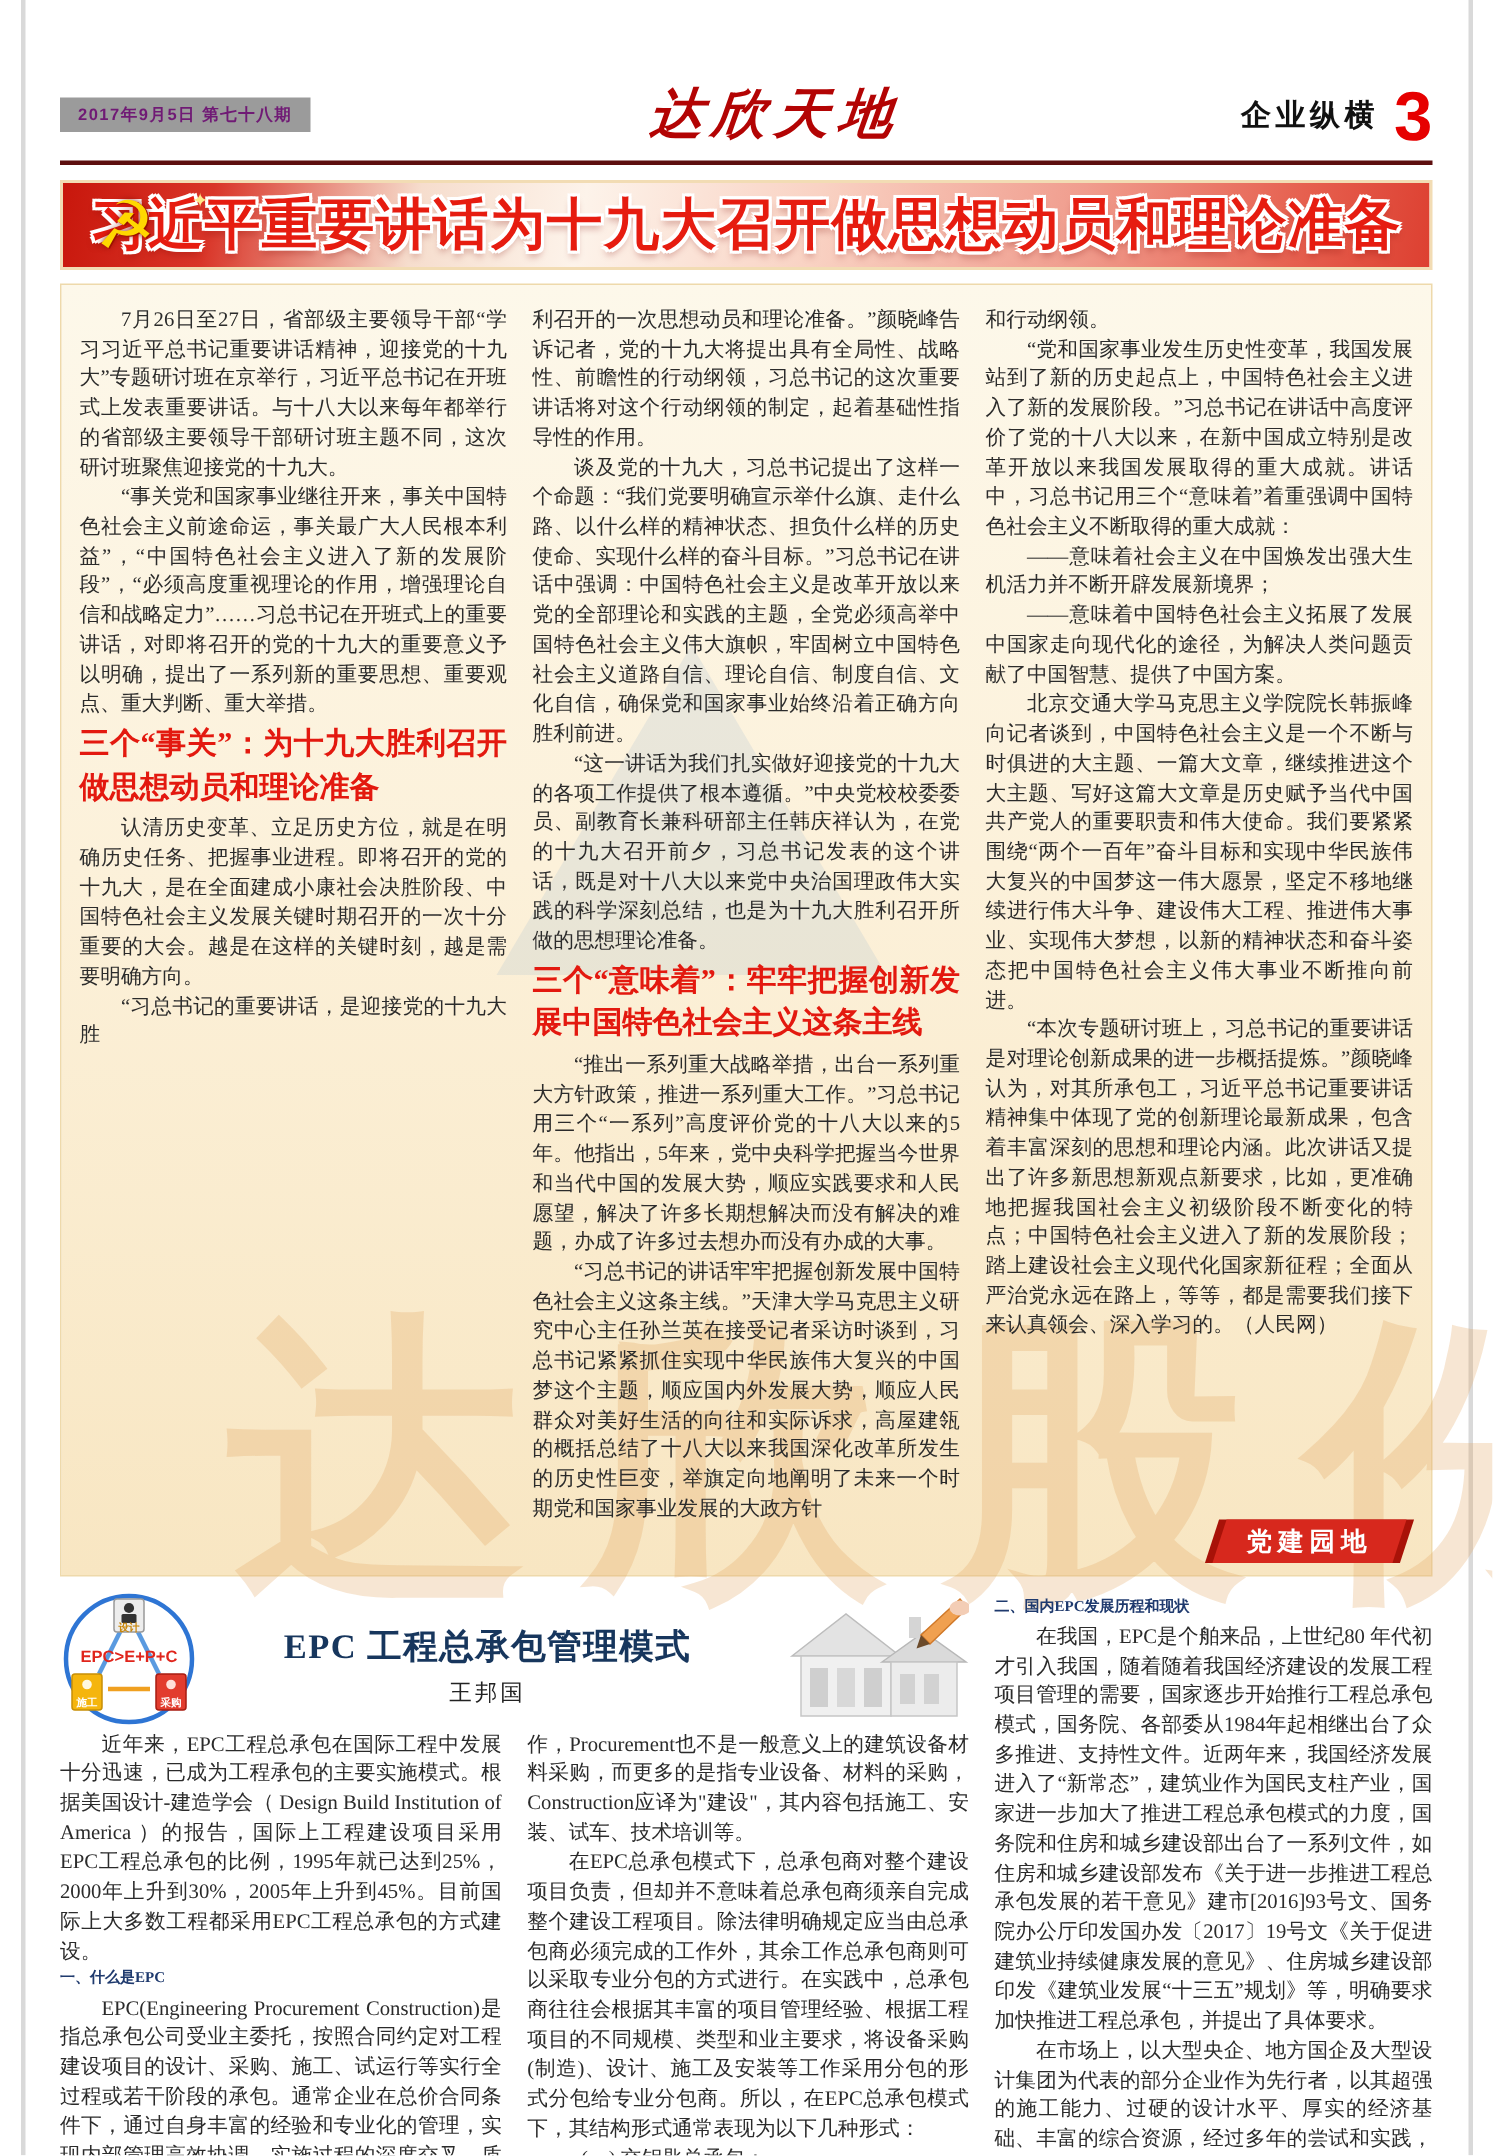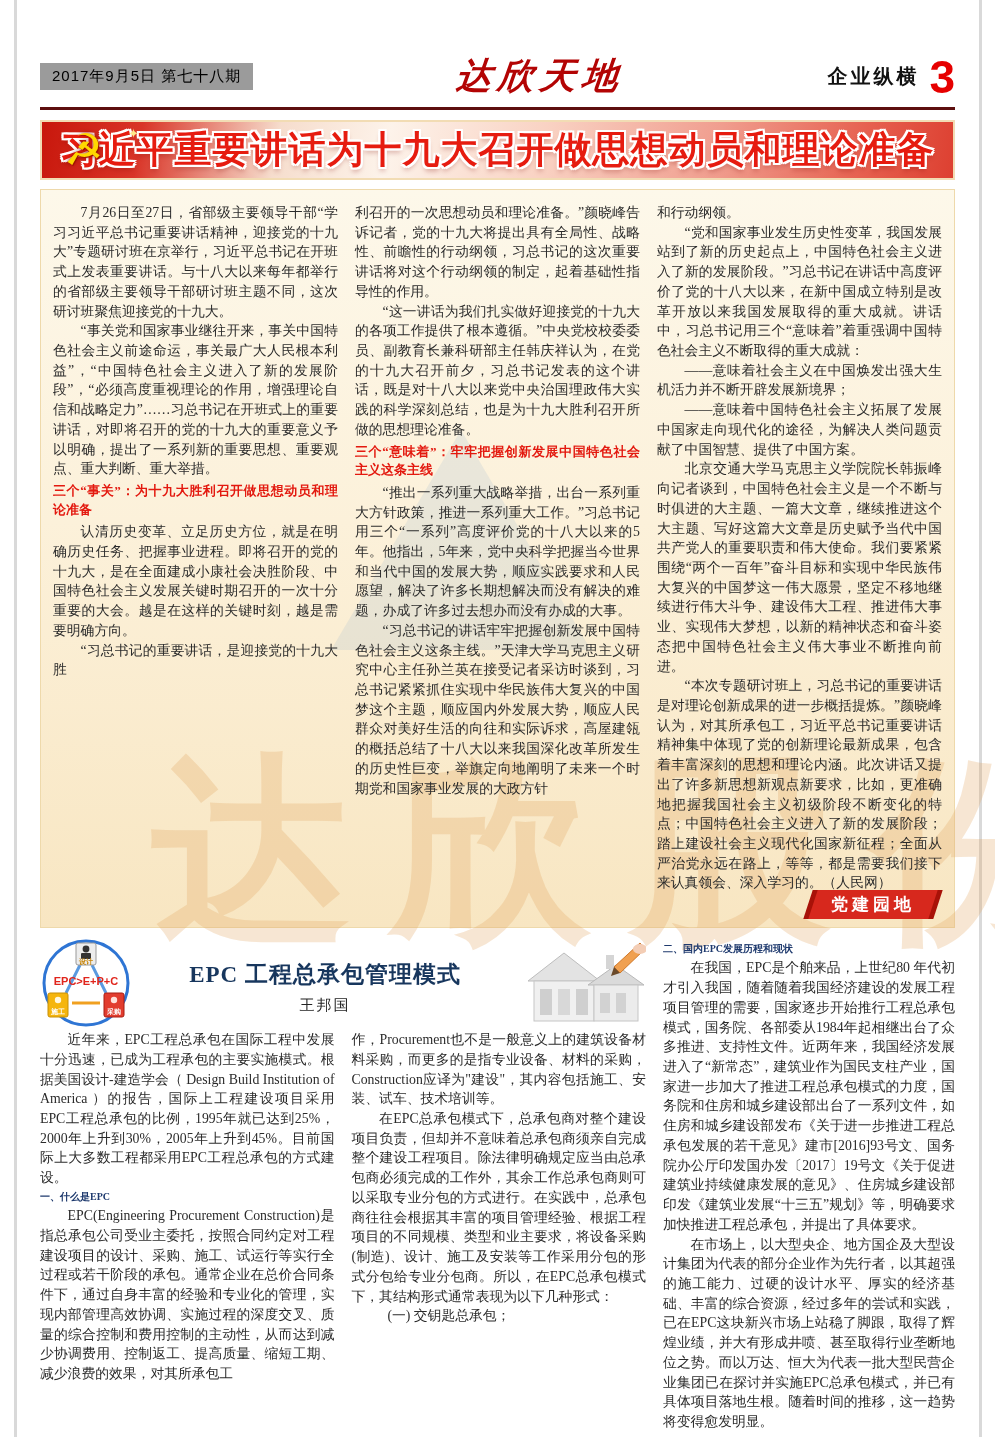--- a/index.html
+++ b/index.html
@@ -8,22 +8,22 @@
     position:relative; width:995px; height:1437px; overflow:hidden;
     background:#ffffff; font-family:"Liberation Serif","DejaVu Serif",serif;
     padding:52px 40px 0 40px;
   }
   .edge { position:absolute; top:0; bottom:0; width:3px; background:#d9d9d9; }
   .edge.left { left:14px; } .edge.right { right:13px; }
 
   
   .mast-row { display:flex; align-items:center; justify-content:space-between;
     padding-bottom:6px; border-bottom:3px solid #5d0f0f; }
-  .date-box { background:#9b9b9b; color:#000000; font-family:"Liberation Sans",sans-serif;
-    font-size:15px; padding:4px 12px; letter-spacing:1px; }
+  .date-box { background:#9b9b9b; color:#701a75; font-family:"Liberation Sans",sans-serif;
+    font-size:11px; padding:4px 12px; letter-spacing:1px;font-weight:bold; }
   .masthead { color:#b30404; font-size:36px; font-weight:bold; font-style:italic;
     letter-spacing:6px; transform:skewX(-6deg); }
   .section-box { display:flex; align-items:center; gap:10px; }
   .section-name { font-size:20px; font-weight:bold; color:#111; letter-spacing:3px; }
   .page-num { font-size:46px; font-weight:bold; color:#e60000; line-height:1;
     font-family:"Liberation Sans",sans-serif; }
 
   
   .banner { position:relative; margin-top:10px; height:60px; border:2px solid #f2dcb4;
     background:linear-gradient(100deg,#c8170c 0%,#d93528 11%,#f6ddcd 26%,#fdf3ea 38%,
@@ -47,21 +47,21 @@
     border-bottom:220px solid rgba(120,165,205,.14); }
   .wm-text { bottom:-60px; left:110px; font-size:200px; font-weight:bold;
     color:rgba(226,166,96,.28); letter-spacing:40px; white-space:nowrap; }
   .art-cols { position:relative; display:flex; gap:17px; }
   .col { flex:1 1 0; font-size:13.8px; line-height:1.43; color:#2b2b2b;
     text-align:justify; }
   .col p { margin:0; }
   .blk-p { text-indent:2em; }
   .blk-cont { text-indent:0; }
   .blk-li { text-indent:2.6em; }
-  .article1 .blk-h { color:#e3190f; font-weight:bold; font-size:13px; margin:3px 0; }
+  .article1 .blk-h { color:#e3190f; font-weight:bold; font-size:20px; margin:3px 0; }
   .article2 .blk-h { color:#1f3a6e; font-weight:bold; font-size:10px; margin:2px 0; }
 
   .tag-ribbon { position:absolute; right:16px; bottom:8px; background:#a81208;
     transform:skewX(-18deg); padding:0 5px; }
   .tag-ribbon .inner { display:block; background:#d7281d; padding:3px 18px; }
   .tag-ribbon .txt { display:block; transform:skewX(18deg); color:#fff;
     font-weight:bold; font-size:17px; letter-spacing:4px; }
 
   
   .article2 { position:relative; margin-top:12px; display:flex; gap:17px; }
@@ -105,20 +105,21 @@
     <div class="art-cols" id="a1-cols">
         <div class="col">
           <p class="blk-p">7月26日至27日，省部级主要领导干部“学习习近平总书记重要讲话精神，迎接党的十九大”专题研讨班在京举行，习近平总书记在开班式上发表重要讲话。与十八大以来每年都举行的省部级主要领导干部研讨班主题不同，这次研讨班聚焦迎接党的十九大。</p>
           <p class="blk-p">“事关党和国家事业继往开来，事关中国特色社会主义前途命运，事关最广大人民根本利益”，“中国特色社会主义进入了新的发展阶段”，“必须高度重视理论的作用，增强理论自信和战略定力”……习总书记在开班式上的重要讲话，对即将召开的党的十九大的重要意义予以明确，提出了一系列新的重要思想、重要观点、重大判断、重大举措。</p>
           <p class="blk-h">三个“事关”：为十九大胜利召开做思想动员和理论准备</p>
           <p class="blk-p">认清历史变革、立足历史方位，就是在明确历史任务、把握事业进程。即将召开的党的十九大，是在全面建成小康社会决胜阶段、中国特色社会主义发展关键时期召开的一次十分重要的大会。越是在这样的关键时刻，越是需要明确方向。</p>
           <p class="blk-p">“习总书记的重要讲话，是迎接党的十九大胜</p>
         </div>
         <div class="col">
           <p class="blk-cont">利召开的一次思想动员和理论准备。”颜晓峰告诉记者，党的十九大将提出具有全局性、战略性、前瞻性的行动纲领，习总书记的这次重要讲话将对这个行动纲领的制定，起着基础性指导性的作用。</p>
+          <p class="blk-p">谈及党的十九大，习总书记提出了这样一个命题：“我们党要明确宣示举什么旗、走什么路、以什么样的精神状态、担负什么样的历史使命、实现什么样的奋斗目标。”习总书记在讲话中强调：中国特色社会主义是改革开放以来党的全部理论和实践的主题，全党必须高举中国特色社会主义伟大旗帜，牢固树立中国特色社会主义道路自信、理论自信、制度自信、文化自信，确保党和国家事业始终沿着正确方向胜利前进。</p>
           <p class="blk-p">“这一讲话为我们扎实做好迎接党的十九大的各项工作提供了根本遵循。”中央党校校委委员、副教育长兼科研部主任韩庆祥认为，在党的十九大召开前夕，习总书记发表的这个讲话，既是对十八大以来党中央治国理政伟大实践的科学深刻总结，也是为十九大胜利召开所做的思想理论准备。</p>
           <p class="blk-h">三个“意味着”：牢牢把握创新发展中国特色社会主义这条主线</p>
           <p class="blk-p">“推出一系列重大战略举措，出台一系列重大方针政策，推进一系列重大工作。”习总书记用三个“一系列”高度评价党的十八大以来的5年。他指出，5年来，党中央科学把握当今世界和当代中国的发展大势，顺应实践要求和人民愿望，解决了许多长期想解决而没有解决的难题，办成了许多过去想办而没有办成的大事。</p>
           <p class="blk-p">“习总书记的讲话牢牢把握创新发展中国特色社会主义这条主线。”天津大学马克思主义研究中心主任孙兰英在接受记者采访时谈到，习总书记紧紧抓住实现中华民族伟大复兴的中国梦这个主题，顺应国内外发展大势，顺应人民群众对美好生活的向往和实际诉求，高屋建瓴的概括总结了十八大以来我国深化改革所发生的历史性巨变，举旗定向地阐明了未来一个时期党和国家事业发展的大政方针</p>
         </div>
         <div class="col">
           <p class="blk-cont">和行动纲领。</p>
           <p class="blk-p">“党和国家事业发生历史性变革，我国发展站到了新的历史起点上，中国特色社会主义进入了新的发展阶段。”习总书记在讲话中高度评价了党的十八大以来，在新中国成立特别是改革开放以来我国发展取得的重大成就。讲话中，习总书记用三个“意味着”着重强调中国特色社会主义不断取得的重大成就：</p>
           <p class="blk-p">——意味着社会主义在中国焕发出强大生机活力并不断开辟发展新境界；</p>
           <p class="blk-p">——意味着中国特色社会主义拓展了发展中国家走向现代化的途径，为解决人类问题贡献了中国智慧、提供了中国方案。</p>

